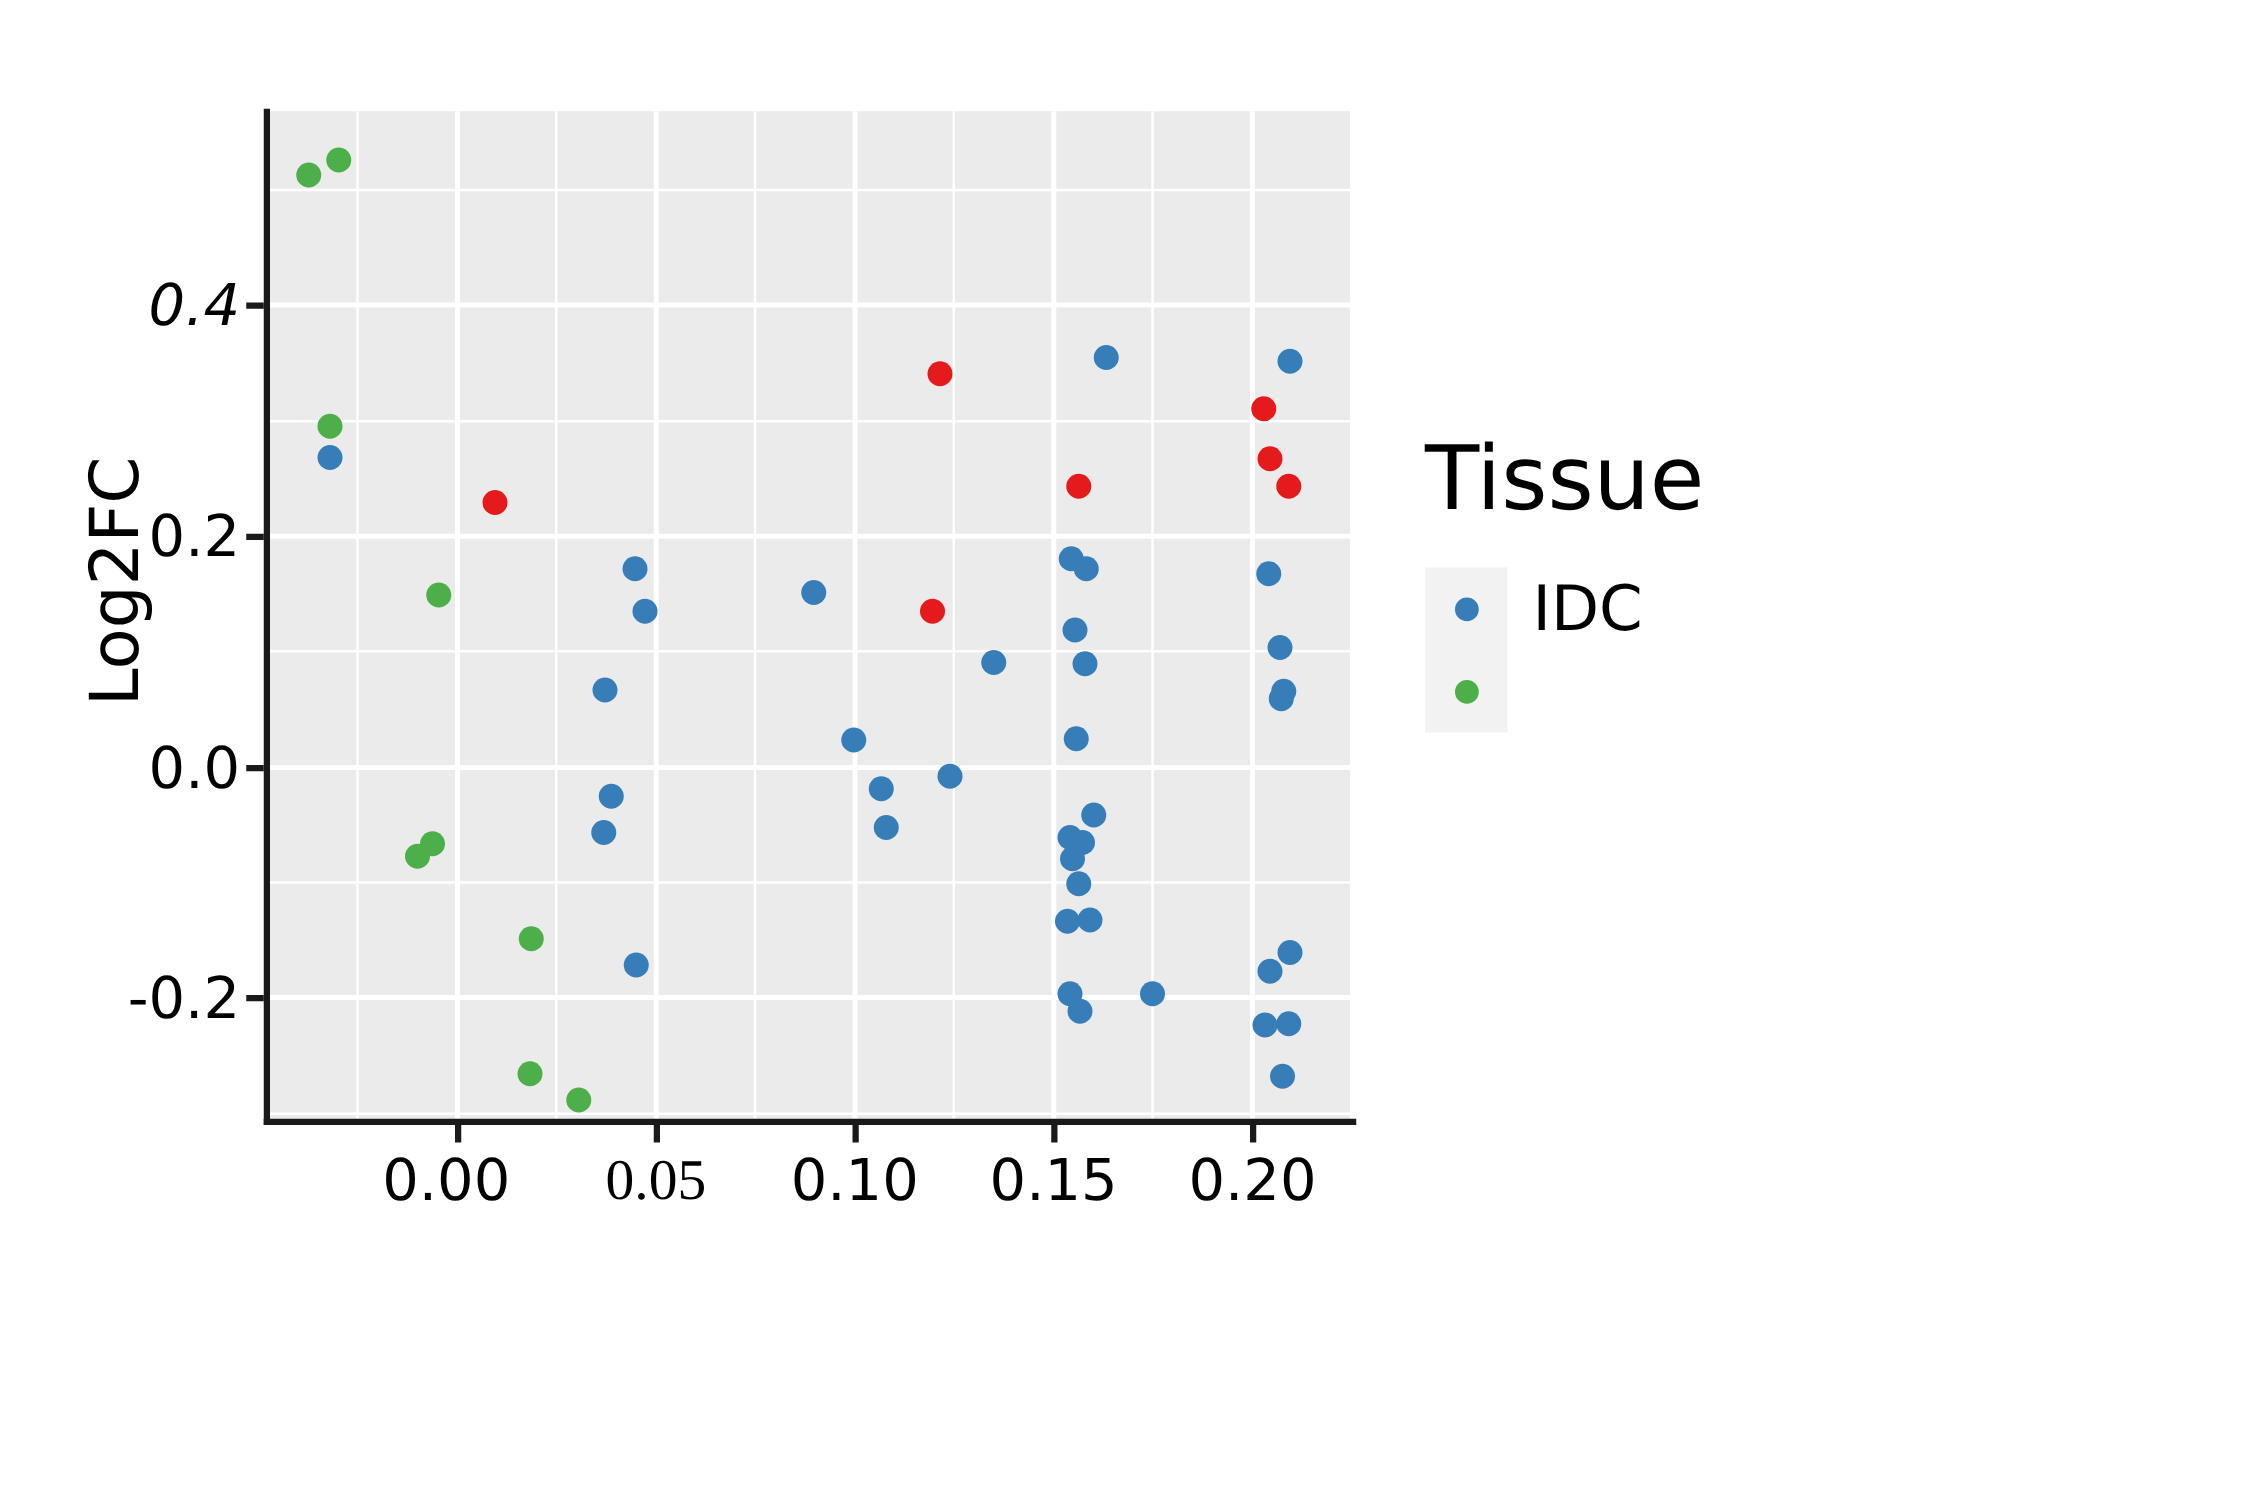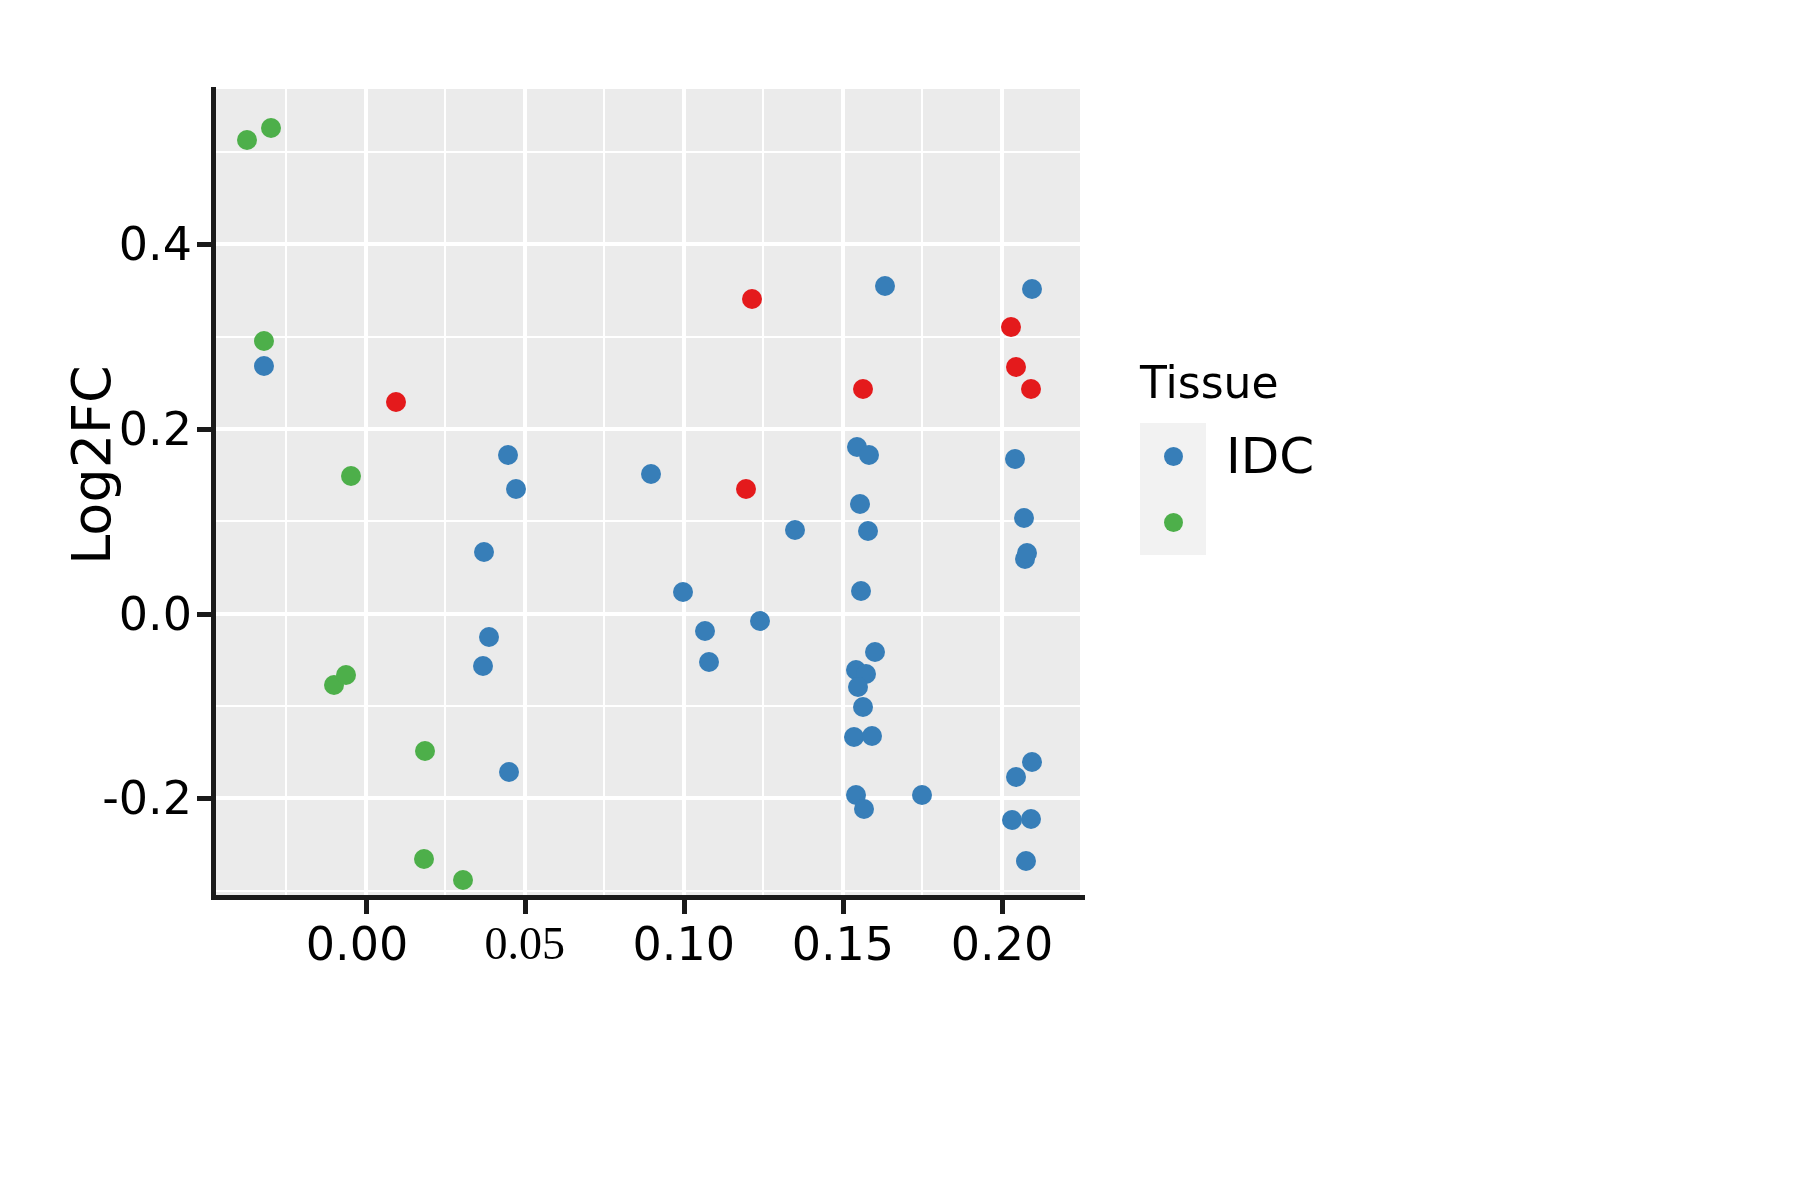--- a/index.html
+++ b/index.html
@@ -141,24 +141,24 @@
   }
 
   
   #legend {
     position: absolute;
     left: 1140px;
     top: 350px;
     width: 450px;
   }
   #legend-title {
-    font-size: 44px;
+    font-size: 71px;
     line-height: 66px;
     color: #000000;
-    margin-bottom: 7px;
+    margin-bottom: 38px;
     white-space: nowrap;
   }
   .legend-row {
     display: flex;
     align-items: center;
     height: 66px;
   }
   .legend-key {
     width: 66px;
     height: 66px;
@@ -289,21 +289,21 @@
       </div>
   </div>
 
 <div class="tick-y" style="top: 796.26px;"></div>
     <div class="ylabel-txt" style="top: 775.26px;">-0.2</div>
     <div class="tick-y" style="top: 611.557px;"></div>
     <div class="ylabel-txt" style="top: 590.557px;">0.0</div>
     <div class="tick-y" style="top: 426.854px;"></div>
     <div class="ylabel-txt" style="top: 405.854px;">0.2</div>
     <div class="tick-y" style="top: 242.151px;"></div>
-    <div class="ylabel-txt" style="top: 221.151px;">0.4</div>
+    <div class="ylabel-txt" style="top: 221.151px; font-style: italic;">0.4</div>
     <div class="tick-x" style="left: 363.569px;"></div>
     <div class="xlabel-txt" style="left: 357px;">0.00</div>
     <div class="tick-x" style="left: 522.685px;"></div>
     <div class="xlabel-txt" style="left: 524.685px; font-family: Liberation Serif, serif;">0.05</div>
     <div class="tick-x" style="left: 681.801px;"></div>
     <div class="xlabel-txt" style="left: 683.801px;">0.10</div>
     <div class="tick-x" style="left: 840.917px;"></div>
     <div class="xlabel-txt" style="left: 842.917px;">0.15</div>
     <div class="tick-x" style="left: 1000.03px;"></div>
     <div class="xlabel-txt" style="left: 1002.03px;">0.20</div>

